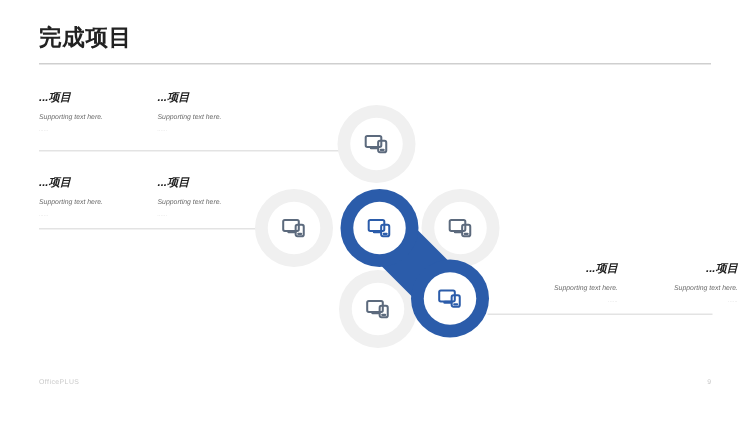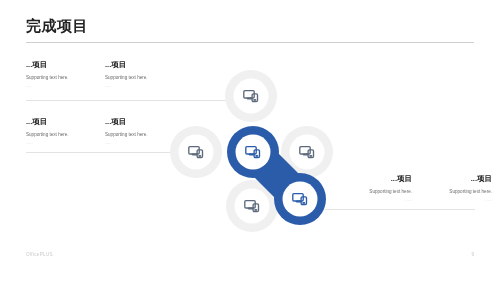--- a/index.html
+++ b/index.html
@@ -16,21 +16,21 @@
   .slide-title{
     font-size:15px;font-weight:bold;color:#222222;
     letter-spacing:0.5px;line-height:18px;margin:0;
   }
   .title-rule{
     position:absolute;left:26px;top:42px;width:448px;height:1px;
     background:#cfcfcf;
   }
 
   
-  .block{position:absolute;width:72px;}
+  .block{position:absolute;width:72px;font-style:italic;}
   .block .b-title{
     font-size:7.5px;font-weight:bold;color:#1f1f1f;
     line-height:10px;margin:0 0 4px 0;white-space:nowrap;
   }
   .block .b-sub{
     font-size:4.6px;color:#6b6b6b;line-height:7px;margin:0;
     white-space:nowrap;
   }
   .block .b-faint{
     font-size:3.2px;color:#cccccc;line-height:6px;margin:2px 0 0 0;

